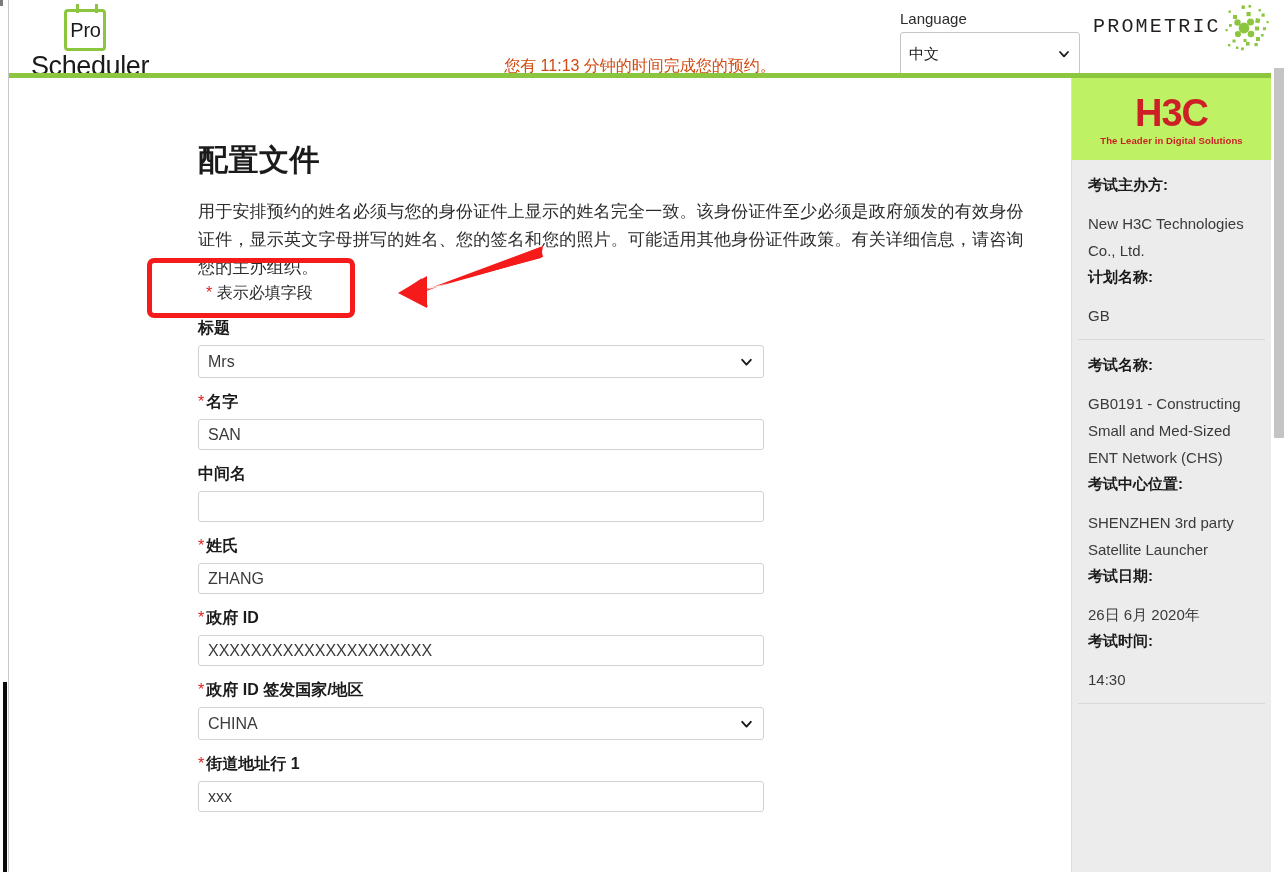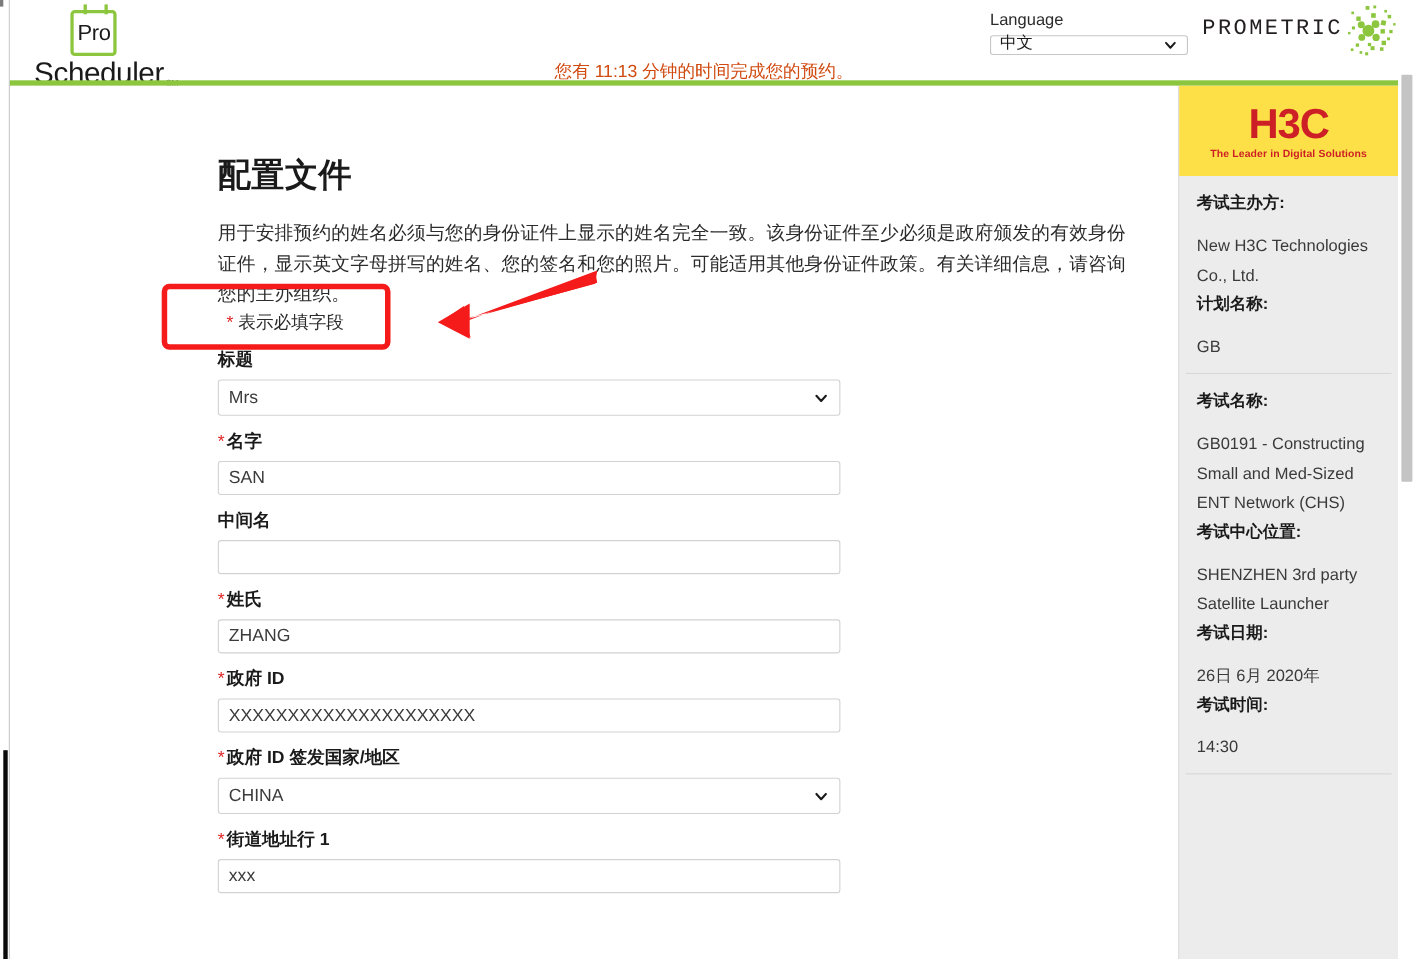--- a/index.html
+++ b/index.html
@@ -98,26 +98,26 @@
     width: 180px;
   }
   .lang-label {
     font-size: 15px;
     color: #2b2b2b;
     margin-bottom: 4px;
     line-height: 18px;
   }
   .lang-select {
     position: relative;
-    width: 180px; height: 18px;
+    width: 180px; height: 44px;
     border: 1px solid #c6c6c6;
     border-radius: 3px;
     background: #ffffff;
     display: flex;
-    align-items: flex-end;
+    align-items: center;
     padding: 0 8px;
     font-size: 15px;
     color: #1a1a1a;
   }
   .lang-select .chev {
     position: absolute;
     right: 9px; top: 50%;
     transform: translateY(-50%);
     width: 12px; height: 12px;
   }
@@ -245,21 +245,21 @@
   
   .sidebar {
     position: absolute;
     left: 1071px; top: 78px;
     width: 200px; height: 794px;
     background: #ececec;
     border-left: 1px solid #dcdcdc;
   }
   .sidebar-logo {
     height: 82px;
-    background: #fde047;
+    background: #bef264;
     display: flex;
     flex-direction: column;
     align-items: center;
     justify-content: center;
   }
   .h3c-text {
     font-family: "Liberation Sans", sans-serif;
     font-size: 38px;
     font-weight: bold;
     color: #cc2026;

